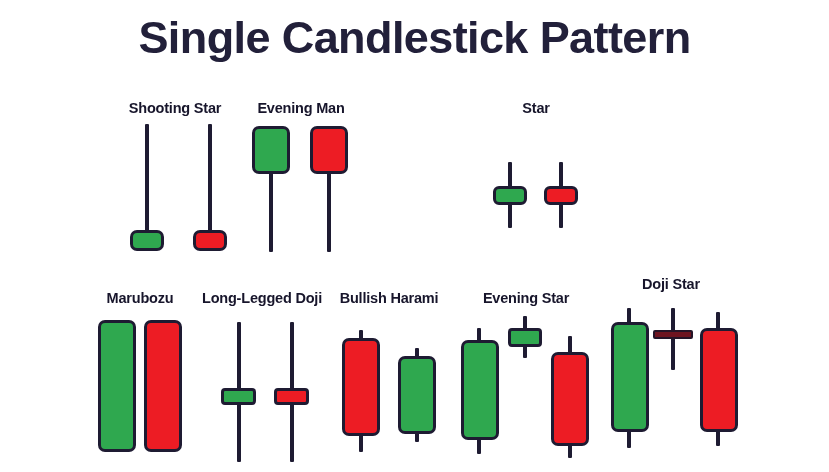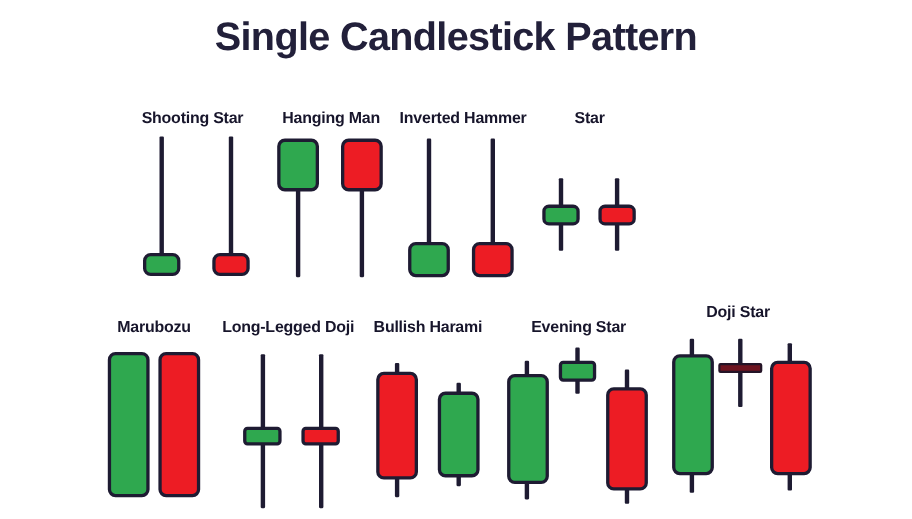--- a/index.html
+++ b/index.html
@@ -14,21 +14,21 @@
     background: #ffffff;
     overflow: hidden;
     font-family: "Liberation Sans", "DejaVu Sans", sans-serif;
   }
   #page-title {
     position: absolute;
     left: 0;
     top: 12px;
     width: 829px;
     text-align: center;
-    font-size: 36px;
+    font-size: 45px;
     font-weight: bold;
     letter-spacing: -0.6px;
     color: #22203a;
     font-family: "Liberation Sans", "DejaVu Sans", sans-serif;
   }
   .pattern {
     position: absolute;
     text-decoration: underline;
   }
   .pattern-label {
@@ -91,46 +91,33 @@
         <div class="body" style="left:22px; top:106px; width:34px; height:21px; background:#2fa84f;"></div>
       </div>
       <div class="candle">
         <div class="wick" style="left:100px; top:0px; width:4px; height:108px;"></div>
         <div class="body" style="left:85px; top:106px; width:34px; height:21px; background:#ed1c24;"></div>
       </div>
     </div>
   </div>
 
   <div class="pattern" style="left:240px; top:100px; width:122px; height:160px;">
-    <div class="pattern-label">Hanging Man</div>
+    <div class="pattern-label">Evening Man</div>
     <div class="stage" style="top:24px; height:136px;">
       <div class="candle">
         <div class="wick" style="left:29px; top:44px; width:4px; height:84px;"></div>
         <div class="body" style="left:12px; top:2px; width:38px; height:48px; background:#2fa84f;"></div>
       </div>
       <div class="candle">
         <div class="wick" style="left:87px; top:44px; width:4px; height:84px;"></div>
         <div class="body" style="left:70px; top:2px; width:38px; height:48px; background:#ed1c24;"></div>
       </div>
     </div>
   </div>
 
-  <div class="pattern" style="left:356px; top:100px; width:130px; height:160px;">
-    <div class="pattern-label">Inverted Hammer</div>
-    <div class="stage" style="top:24px; height:136px;">
-      <div class="candle">
-        <div class="wick" style="left:32px; top:2px; width:4px; height:98px;"></div>
-        <div class="body" style="left:15px; top:96px; width:38px; height:32px; background:#2fa84f;"></div>
-      </div>
-      <div class="candle">
-        <div class="wick" style="left:90px; top:2px; width:4px; height:98px;"></div>
-        <div class="body" style="left:73px; top:96px; width:38px; height:32px; background:#ed1c24;"></div>
-      </div>
-    </div>
-  </div>
 
   <div class="pattern" style="left:482px; top:100px; width:108px; height:160px;">
     <div class="pattern-label">Star</div>
     <div class="stage" style="top:24px; height:136px;">
       <div class="candle">
         <div class="wick" style="left:26px; top:38px; width:4px; height:66px;"></div>
         <div class="body small-radius" style="left:11px; top:62px; width:34px; height:19px; background:#2fa84f;"></div>
       </div>
       <div class="candle">
         <div class="wick" style="left:77px; top:38px; width:4px; height:66px;"></div>

